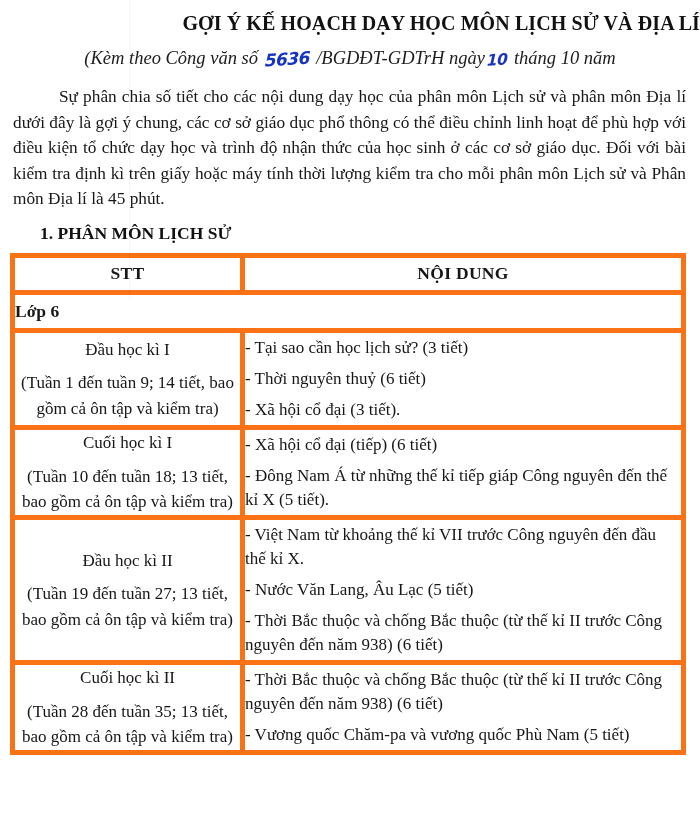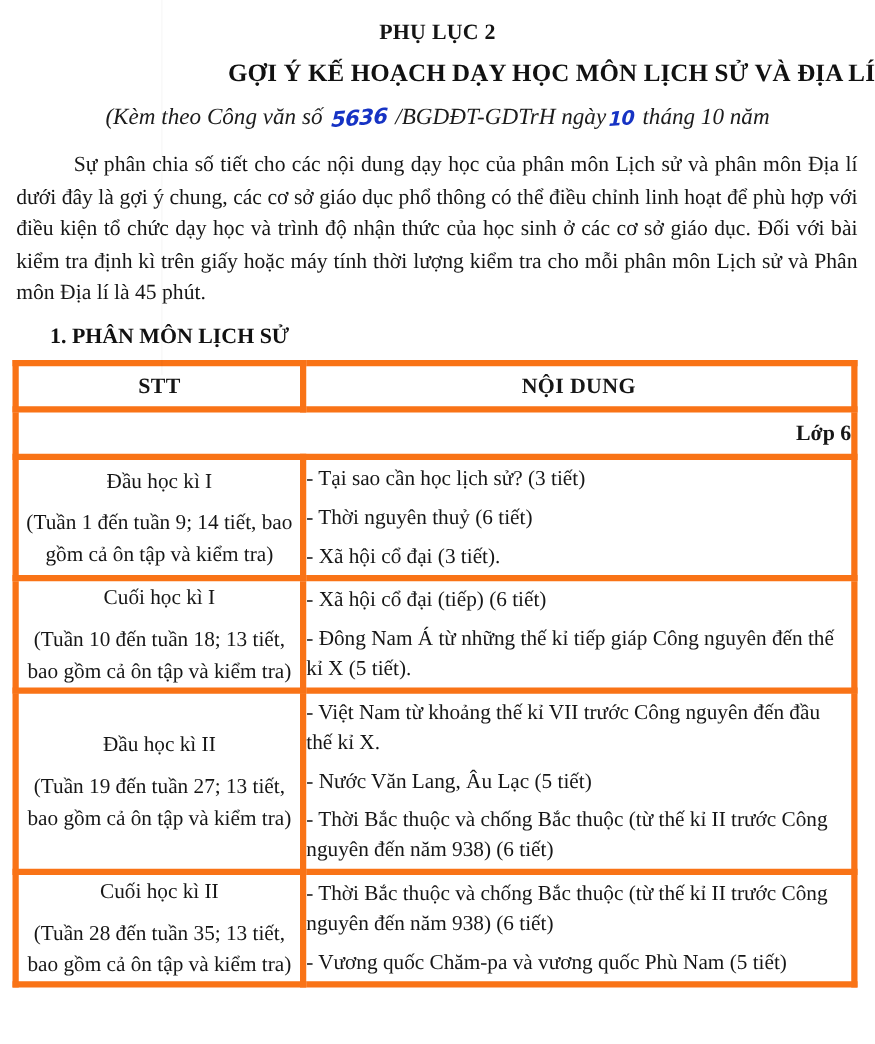--- a/index.html
+++ b/index.html
@@ -117,21 +117,21 @@
   col.c-noi { width: 441px; }
 
   th.head-cell {
     text-align: center;
     font-weight: bold;
     font-size: 17.5px;
     height: 32px;
     letter-spacing: 0.3px;
   }
   td.grade-cell {
-    text-align: right;
+    text-align: left;
     font-weight: bold;
     font-size: 17.5px;
     height: 33px;
   }
 
   td.term-cell {
     text-align: center;
     font-size: 17px;
     line-height: 25.5px;
     padding: 6px 9px 7px 9px;
@@ -168,21 +168,20 @@
     pointer-events: none;
   }
 </style>
 </head>
 <body>
 
 <div class="page">
 
   <div class="scan-fold"></div>
 
-  <div class="doc-title">PHỤ LỤC 2</div>
 
   <div class="doc-subtitle">GỢI Ý KẾ HOẠCH DẠY HỌC MÔN LỊCH SỬ VÀ ĐỊA LÍ</div>
 
   <div class="ref-block">
     <span class="ref-line">
       <span>(Kèm theo Công văn số</span>
       <span class="handwritten">5636</span>
       <span>/BGDĐT-GDTrH ngày</span><span class="handwritten hw-small">10</span>
       <span>tháng 10 năm</span>
     </span>

